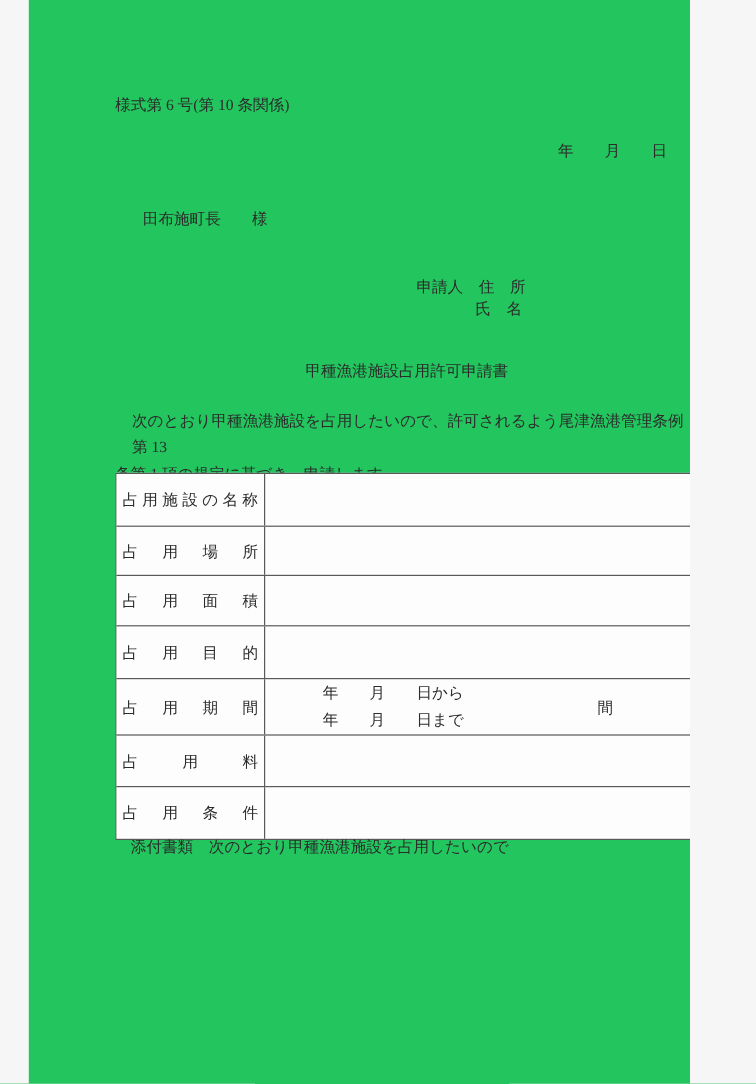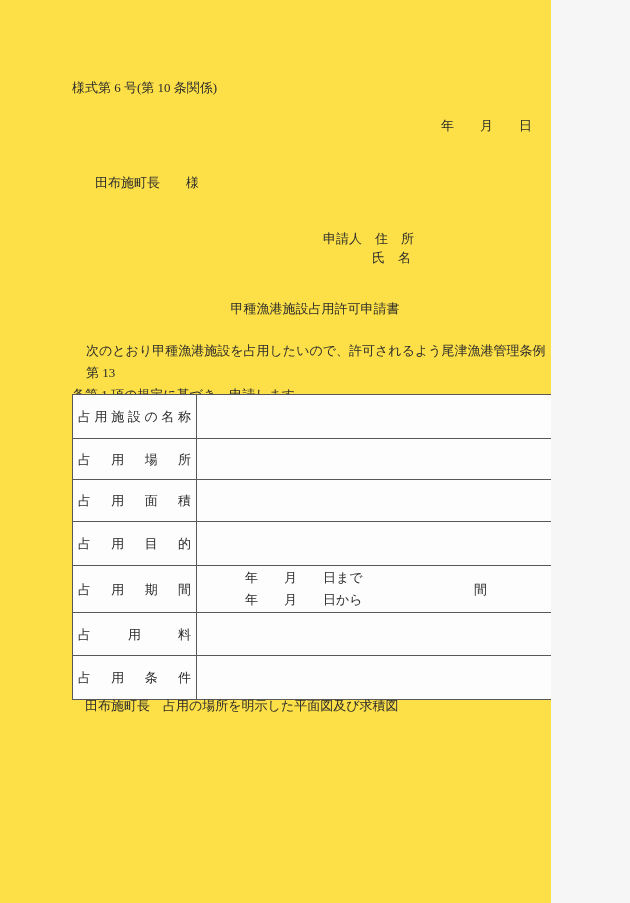--- a/index.html
+++ b/index.html
@@ -4,25 +4,26 @@
 <style>
   html, body { margin: 0; padding: 0; }
   body {
     width: 630px; height: 903px;
     background: #f6f6f6;
     font-family: "Liberation Serif", "DejaVu Serif", serif;
   }
   .page {
     position: relative;
     width: 551px; height: 903px;
-    background: #fde047;
+    background: #22c55e;
     overflow: hidden;
     color: #2b2b2b;
     font-size: 13px;
     line-height: 1;
+    margin-left: 24px;
   }
   .abs { position: absolute; }
 
   .form-number { left: 72px; top: 81px; }
   .date-line   { left: 441px; top: 119px; }
   .addressee   { left: 95px; top: 176px; }
 
   .applicant { left: 323px; top: 229px; line-height: 19px; }
   .applicant-line2 { padding-left: 49px; }
 
@@ -133,22 +134,22 @@
       <div class="tlabel">
         <span class="justify-chars">
             <span>占</span>
             <span>用</span>
             <span>期</span>
             <span>間</span>
           </span>
       </div>
       <div class="tvalue">
         <div class="period-dates">
+          <div>年　　月　　日から</div>
           <div>年　　月　　日まで</div>
-          <div>年　　月　　日から</div>
         </div>
         <span class="duration">間</span>
       </div>
     </div>
 
     <div class="trow h42">
       <div class="tlabel">
         <span class="justify-chars">
             <span>占</span>
             <span>用</span>
@@ -165,15 +166,15 @@
             <span>用</span>
             <span>条</span>
             <span>件</span>
           </span>
       </div>
       <div class="tvalue"></div>
     </div>
 
   </div>
 
-  <div class="abs attachment">田布施町長　占用の場所を明示した平面図及び求積図</div>
+  <div class="abs attachment">添付書類　次のとおり甲種漁港施設を占用したいので</div>
 
 </div>
 
 </body></html>

